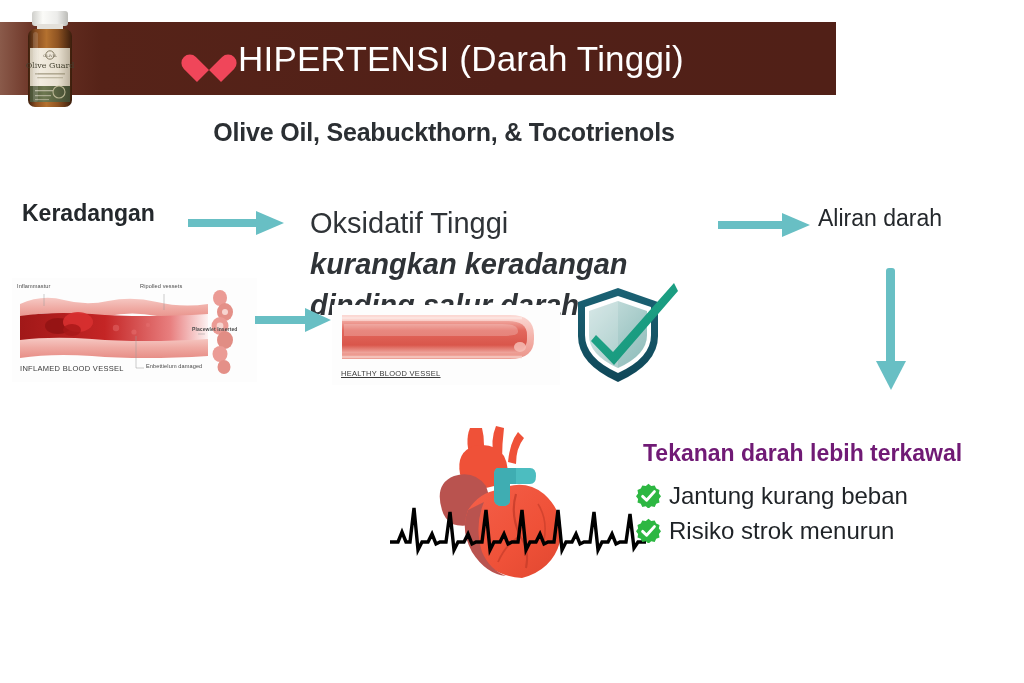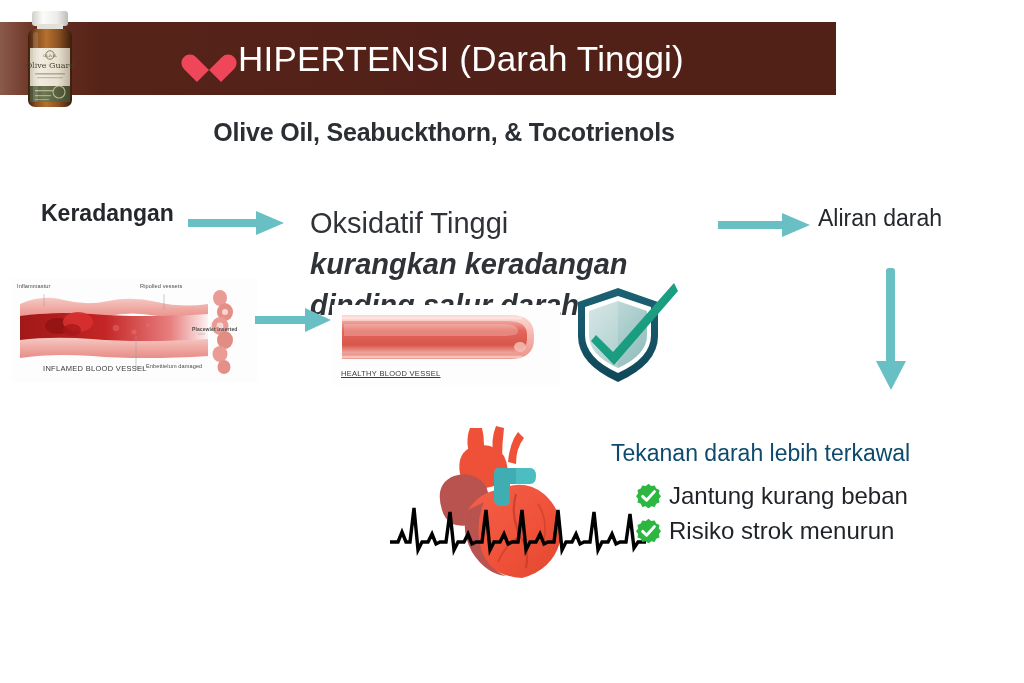--- a/index.html
+++ b/index.html
@@ -94,21 +94,20 @@
   
   .step-left {
     position: absolute;
     left: 22px;
     top: 198px;
     width: 230px;
     font-size: 23px;
     font-weight: bold;
     color: #24282c;
     line-height: 1.32;
-    margin-left: 19px;
   }
   .step-mid {
     position: absolute;
     left: 310px;
     top: 203px;
     width: 345px;
     font-size: 29px;
     color: #2f3337;
     line-height: 1.42;
   }
@@ -189,25 +188,25 @@
     position: absolute;
     left: 388px;
     top: 498px;
     width: 260px;
     height: 62px;
   }
 
   
   .result-heading {
     position: absolute;
-    left: 611px;
+    left: 643px;
     top: 440px;
     font-size: 23px;
-    font-weight: normal;
-    color: #0c4a6e;
+    font-weight: bold;
+    color: #701a75;
     white-space: nowrap;
   }
   .benefit-list {
     position: absolute;
     left: 636px;
     top: 478px;
     width: 380px;
   }
   .benefit-item {
     display: flex;
@@ -358,21 +357,21 @@
       <path d="M124,90 L124,58"></path>
       <path d="M124,90 L132,90"></path>
       <path d="M193,56 L186,56"></path>
     </g>
   </svg>
   <span class="micro-label" style="left:5px; top:5px;">Inflammastur</span>
   <span class="micro-label" style="left:128px; top:5px;">Ripolled vessets</span>
   <span class="micro-label" style="left:134px; top:85px;">Enbettielum damaged</span>
   <span class="micro-label" style="left:180px; top:48px; font-weight:bold; font-size:5px;">Placewlet Inserted</span>
 </div>
-<span class="vessel-caption" style="left:20px; top:364px;margin-left:23px;">INFLAMED BLOOD VESSEL</span>
+<span class="vessel-caption" style="left:20px; top:364px;">INFLAMED BLOOD VESSEL</span>
 
 <div class="vessel-healthy">
   <svg width="228" height="80" viewBox="0 0 228 80">
     <defs>
       <linearGradient id="hLumen" x1="0" y1="0" x2="0" y2="1">
         <stop offset="0%" stop-color="#f0a49c"></stop>
         <stop offset="30%" stop-color="#e2675c"></stop>
         <stop offset="75%" stop-color="#d9564b"></stop>
         <stop offset="100%" stop-color="#efa79f"></stop>
       </linearGradient>

